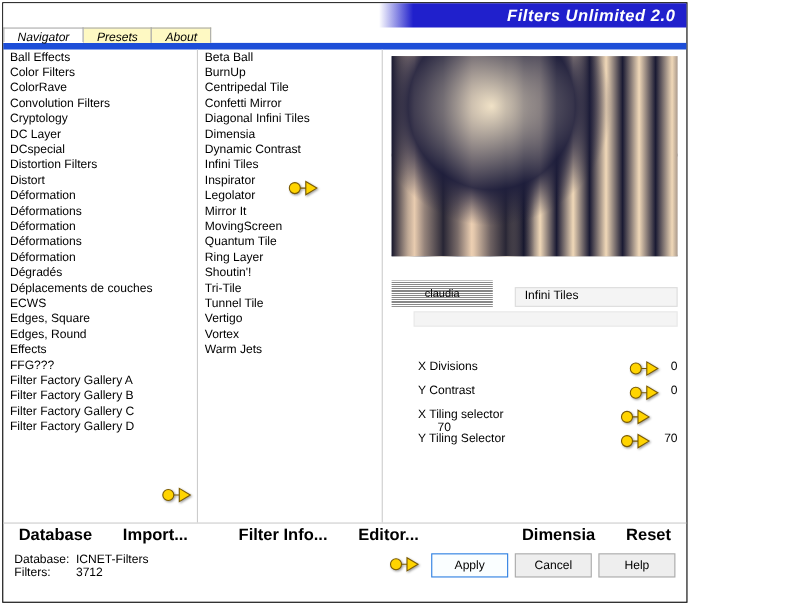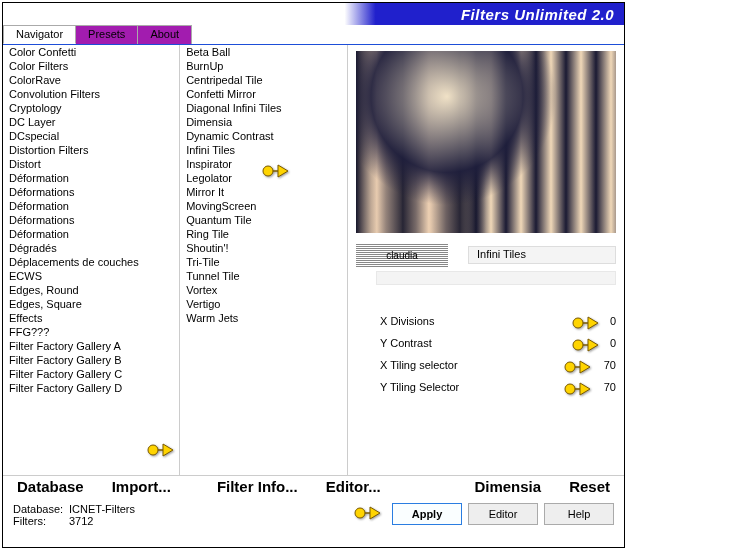--- a/index.html
+++ b/index.html
@@ -1,59 +1,59 @@
 <!DOCTYPE html>
 <html><head>
   <meta charset="utf-8">
   <style>
     * { box-sizing: border-box; margin: 0; padding: 0; font-family: "Segoe UI", Tahoma, Arial, sans-serif; }
     body { width: 736px; height: 550px; background: #fff; overflow: hidden; font-size: 11px; }
     .window { width: 623px; height: 546px; margin: 2px; border: 1px solid #000; background: #fff; position: relative; }
     .titlebar { height: 22px; background: linear-gradient(to right, #fff 0%, #fff 55%, #2020cc 60%, #2020cc 100%); display: flex; align-items: center; justify-content: flex-end; padding-right: 10px; }
     .titlebar .title { color: #fff; font-weight: bold; font-style: italic; font-size: 15px; letter-spacing: 0.5px; }
-    .tabs { display: flex; border-bottom: 1px solid #1d4ed8; height: 20px; }
-    .tab { padding: 2px 12px; border: 1px solid #aaa; border-bottom: none; margin-right: -1px; background: #a21caf; font-size: 11px; cursor: default; }
+    .tabs { display: flex; border-bottom: 6px solid #1d4ed8; height: 20px; font-style: italic; }
+    .tab { padding: 2px 12px; border: 1px solid #aaa; border-bottom: none; margin-right: -1px; background: #fef9c3; font-size: 11px; cursor: default; }
     .tab.active { background: #fff; border-bottom: 1px solid #fff; position: relative; z-index: 1; }
     .content { display: flex; height: 430px; }
     .col-left { width: 190px; border-right: 1px solid #ccc; position: relative; display: flex; }
     .col-mid { width: 180px; border-right: 1px solid #ccc; }
     .col-right { flex: 1; padding: 4px 8px 0 8px; position: relative; }
     .listbox { overflow-y: scroll; overflow-x: hidden; flex: 1; }
     .listbox::-webkit-scrollbar { width: 16px; }
     .listbox::-webkit-scrollbar-track { background: #f0f0f0; border-left: 1px solid #ddd; }
     .listbox::-webkit-scrollbar-thumb { background: #c8c8c8; border: 1px solid #aaa; }
     .listbox::-webkit-scrollbar-button { background: #e8e8e8; height: 16px; border: 1px solid #bbb; }
     .list-item { padding: 1px 6px; white-space: nowrap; font-size: 11px; cursor: default; }
     .preview { width: 260px; height: 182px; margin: 2px auto 0; background:
       repeating-linear-gradient(90deg, #1a1a33 0, #f0d8b8 15px, #1a1a33 30px),
       repeating-linear-gradient(180deg, transparent 0, transparent 88px, rgba(0,0,0,.4) 90px, transparent 92px);
       position: relative; overflow: hidden;
     }
     .preview::before { content:""; position:absolute; inset:0; background:
       radial-gradient(circle at 35% 25%, rgba(255,240,210,.9) 0, rgba(30,30,60,.9) 35%, transparent 50%),
       linear-gradient(90deg, rgba(20,20,40,.8) 0, rgba(240,210,180,.9) 8%, rgba(20,20,40,.9) 18%, rgba(240,210,180,.9) 28%, rgba(20,20,40,.9) 40%, transparent 50%);
       mix-blend-mode: normal; }
-    .effect-header { display: flex; align-items: center; margin-top: 10px; height: 24px; }
+    .effect-header { display: flex; align-items: flex-end; margin-top: 22px; height: 24px; }
     .logo-badge { width: 92px; height: 24px; background: repeating-linear-gradient(0deg, #888 0 1px, #fff 1px 2px); display: flex; align-items: center; justify-content: center; font-size: 10px; font-family: cursive; }
     .effect-title-box { flex: 1; margin-left: 20px; background: #f4f4f4; border: 1px solid #ddd; height: 18px; padding: 1px 8px; font-size: 11px; }
     .effect-title-bar { margin-top: 4px; height: 14px; background: #f4f4f4; border: 1px solid #e8e8e8; margin-left: 20px; }
     .params { margin-top: 30px; margin-left: 24px; }
     .param-row { display: flex; align-items: flex-start; height: 20px; margin-bottom: 2px; position: relative; }
     .param-row .plabel { flex: 1; font-size: 11px; }
     .param-row .pval { width: 30px; text-align: right; font-size: 11px; }
-    .param-row.gap { margin-top: 0; }
+    .param-row.gap { margin-top: 0; flex-direction: column; }
     .toolbar { display: flex; border-top: 1px solid #ccc; height: 22px; align-items: center; }
     .tb-btn { padding: 3px 14px; font-size: 15px; font-weight: bold; cursor: default; }
     .tb-btn.right { margin-left: auto; font-weight: bold; }
     .footer { display: flex; padding: 6px 10px 0; height: 46px; gap: 17px; }
     .footer-info .info-row { font-size: 11px; display: flex; }
     .footer-info .info-row .ilabel { width: 56px; }
     .footer-buttons { margin-left: auto; display: flex; gap: 6px; align-items: flex-start; position: relative; }
     .win-btn { width: 70px; height: 22px; border: 1px solid #aaa; background: #eee; font-size: 11px; text-align: center; line-height: 20px; cursor: default; }
-    .win-btn.primary { border: 1px solid #2a7de1; background: #fafeff; font-weight: bold; }
+    .win-btn.primary { border: 1px solid #2a7de1; background: #fafeff; }
     .pointer { position: absolute; width: 28px; height: 20px; pointer-events: none; z-index: 50; }
     .pointer svg { width: 100%; height: 100%; filter: drop-shadow(1px 1px 1px rgba(0,0,0,.4)); }
   </style>
 </head>
 <body>
 
 <div class="window">
 
   <div class="titlebar">
     <span class="title">Filters Unlimited 2.0</span>
@@ -62,39 +62,39 @@
   <div class="tabs">
     <div class="tab active">Navigator</div>
     <div class="tab">Presets</div>
     <div class="tab">About</div>
   </div>
 
   <div class="content">
 
     <div class="col-left">
       <div class="listbox" id="cat-list">
-          <div class="list-item">Color Confetti</div>
+          <div class="list-item">Ball Effects</div>
           <div class="list-item">Color Filters</div>
           <div class="list-item">ColorRave</div>
           <div class="list-item">Convolution Filters</div>
           <div class="list-item">Cryptology</div>
           <div class="list-item">DC Layer</div>
           <div class="list-item">DCspecial</div>
           <div class="list-item">Distortion Filters</div>
           <div class="list-item">Distort</div>
           <div class="list-item">Déformation</div>
           <div class="list-item">Déformations</div>
           <div class="list-item">Déformation</div>
           <div class="list-item">Déformations</div>
           <div class="list-item">Déformation</div>
           <div class="list-item">Dégradés</div>
           <div class="list-item">Déplacements de couches</div>
           <div class="list-item">ECWS</div>
+          <div class="list-item">Edges, Square</div>
           <div class="list-item">Edges, Round</div>
-          <div class="list-item">Edges, Square</div>
           <div class="list-item">Effects</div>
           <div class="list-item">FFG???</div>
           <div class="list-item">Filter Factory Gallery A</div>
           <div class="list-item">Filter Factory Gallery B</div>
           <div class="list-item">Filter Factory Gallery C</div>
           <div class="list-item">Filter Factory Gallery D</div>
         </div>
       <span class="pointer" style="left:144px; top:395px;">
         <svg viewBox="0 0 28 20">
             <path d="M2 10 L16 10 L16 4 L26 10 L16 16 L16 10 Z" fill="#ffd400" stroke="#7a5a00" stroke-width="1"></path>
@@ -111,26 +111,26 @@
           <div class="list-item">Confetti Mirror</div>
           <div class="list-item">Diagonal Infini Tiles</div>
           <div class="list-item">Dimensia</div>
           <div class="list-item">Dynamic Contrast</div>
           <div class="list-item">Infini Tiles</div>
           <div class="list-item">Inspirator</div>
           <div class="list-item">Legolator</div>
           <div class="list-item">Mirror It</div>
           <div class="list-item">MovingScreen</div>
           <div class="list-item">Quantum Tile</div>
-          <div class="list-item">Ring Tile</div>
+          <div class="list-item">Ring Layer</div>
           <div class="list-item">Shoutin'!</div>
           <div class="list-item">Tri-Tile</div>
           <div class="list-item">Tunnel Tile</div>
+          <div class="list-item">Vertigo</div>
           <div class="list-item">Vortex</div>
-          <div class="list-item">Vertigo</div>
           <div class="list-item">Warm Jets</div>
         </div>
       <span class="pointer" style="left:82px; top:116px;">
         <svg viewBox="0 0 28 20">
             <path d="M2 10 L16 10 L16 4 L26 10 L16 16 L16 10 Z" fill="#ffd400" stroke="#7a5a00" stroke-width="1"></path>
             <ellipse cx="6" cy="10" rx="5" ry="5" fill="#ffd400" stroke="#7a5a00"></ellipse>
           </svg>
       </span>
     </div>
 
@@ -202,18 +202,18 @@
         <span class="ilabel">Filters:</span>
         <span>3712</span>
       </div>
     </div>
     <div class="footer-buttons">
       <span class="pointer" style="left:-38px; top:0;"><svg viewBox="0 0 28 20">
             <path d="M2 10 L16 10 L16 4 L26 10 L16 16 L16 10 Z" fill="#ffd400" stroke="#7a5a00"></path>
             <ellipse cx="6" cy="10" rx="5" ry="5" fill="#ffd400" stroke="#7a5a00"></ellipse>
           </svg></span>
       <div class="win-btn primary">Apply</div>
-      <div class="win-btn">Editor</div>
+      <div class="win-btn">Cancel</div>
       <div class="win-btn">Help</div>
     </div>
   </div>
 
 </div>
 
 </body></html>

